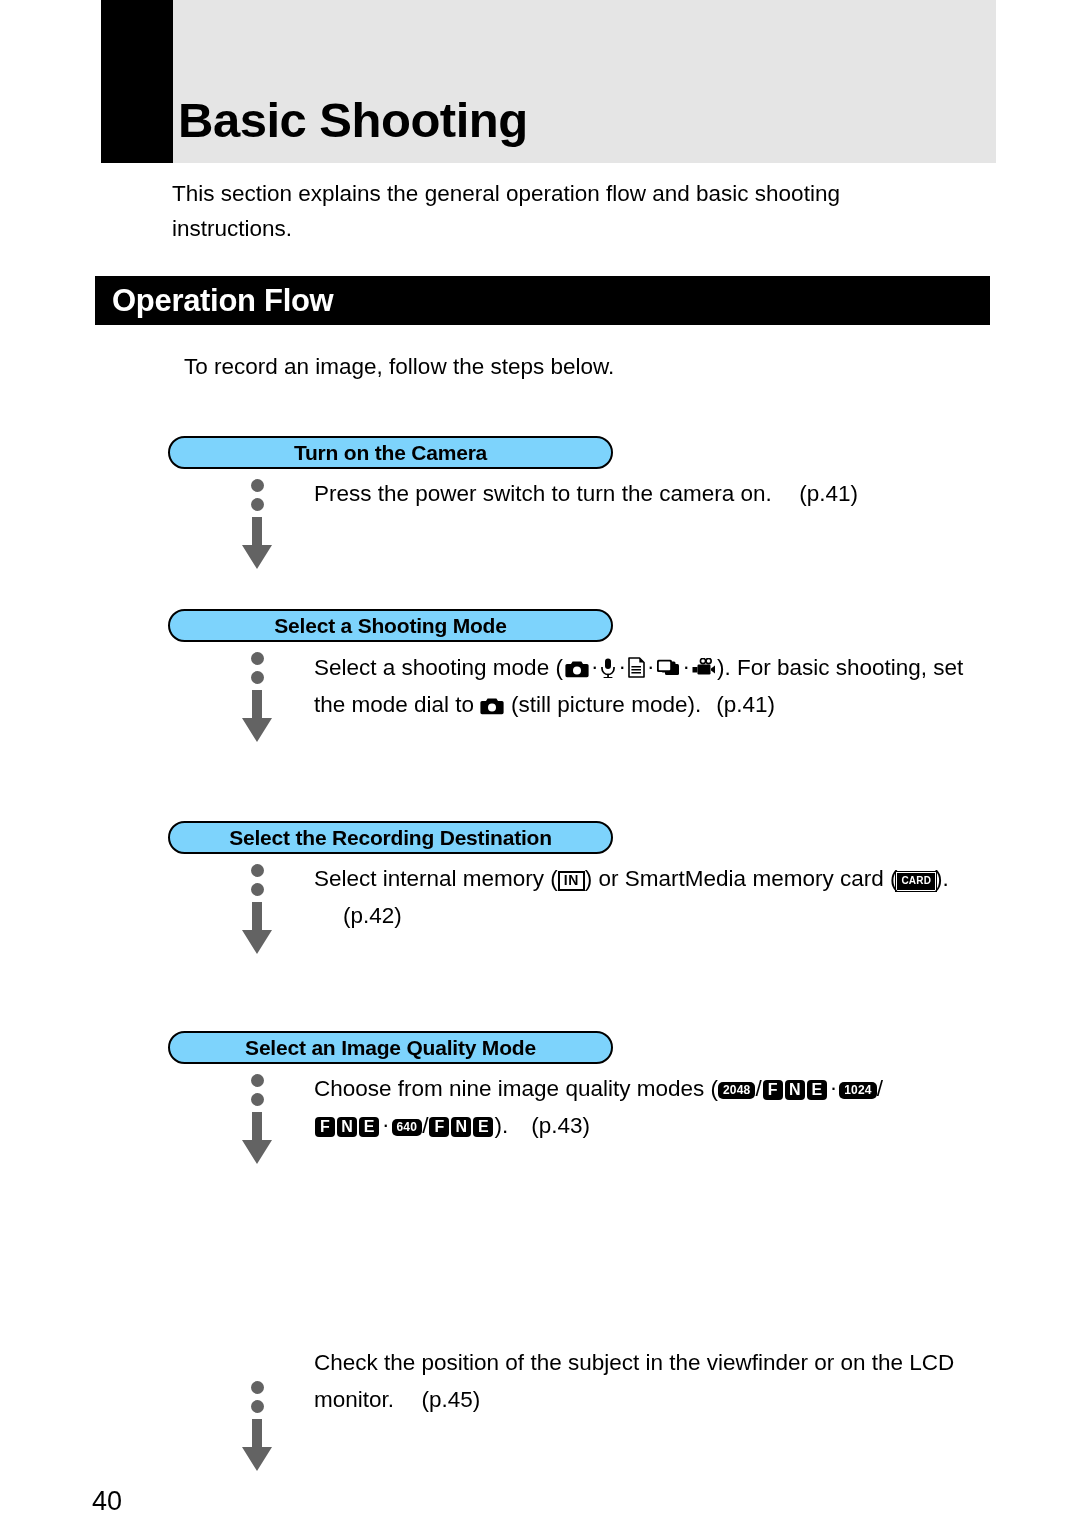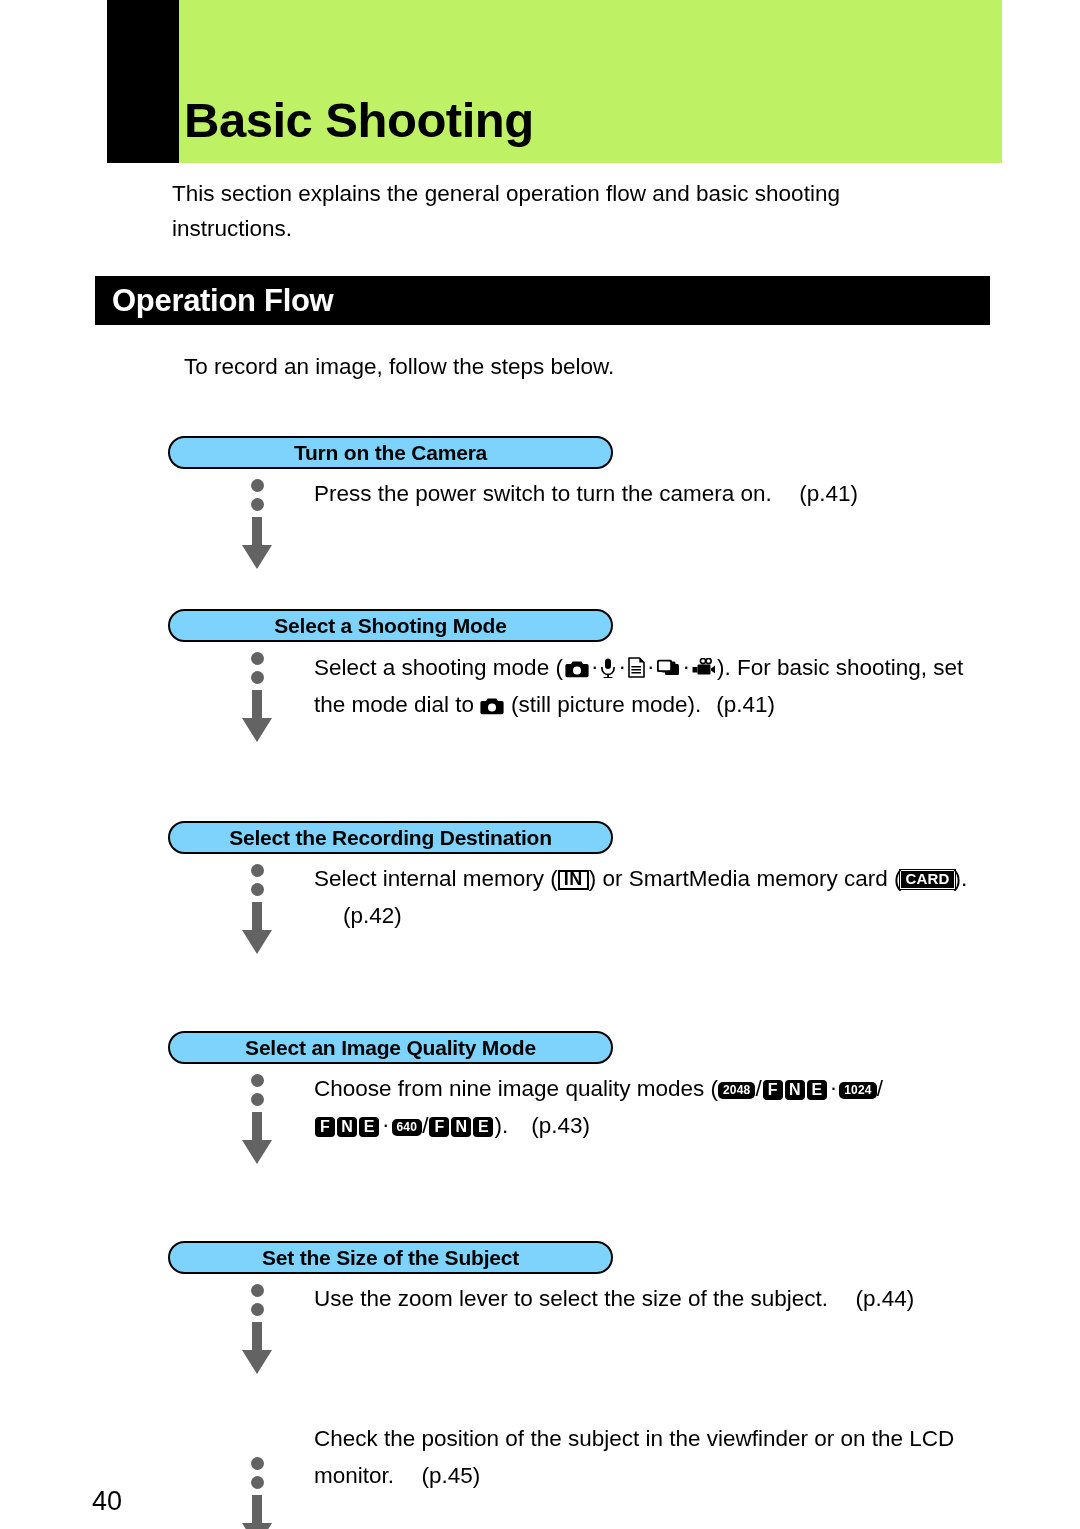--- a/index.html
+++ b/index.html
@@ -12,25 +12,25 @@
     height: 1529px;
     position: relative;
     font-family: "Liberation Sans", sans-serif;
     color: #000000;
     overflow: hidden;
   }
 
   
   .chapter-header {
     position: absolute;
-    left: 107px;
+    left: 101px;
     top: 0px;
     width: 895px;
     height: 163px;
-    background: #bef264;
+    background: #e5e5e5;
   }
   .chapter-header-bar {
     position: absolute;
     left: 0px;
     top: 0px;
     width: 72px;
     height: 163px;
     background: #000000;
   }
   .chapter-title {
@@ -193,34 +193,34 @@
     line-height: 20px;
     text-align: center;
     vertical-align: 1px;
     margin: 0 1px;
   }
   
   .badge-in {
     display: inline-block;
     background: #ffffff;
     color: #000000;
-    font-size: 18px;
+    font-size: 14px;
     font-weight: bold;
     border: 2px solid #000000;
     padding: 0px 4px 1px 4px;
     line-height: 15px;
     vertical-align: 1px;
     letter-spacing: 0.5px;
   }
   
   .badge-card {
     display: inline-block;
     background: #000000;
     color: #ffffff;
-    font-size: 15px;
+    font-size: 10px;
     font-weight: bold;
     border: 1px solid #000000;
     outline: 1px solid #000000;
     outline-offset: 1px;
     padding: 1px 3px 2px 3px;
     line-height: 12px;
     vertical-align: 2px;
     letter-spacing: 0.2px;
   }
   .sl { display: inline-block; padding: 0 1px; }
@@ -341,35 +341,20 @@
           <path d="M16 0 h10 v28 h10 L21 52 L6 28 h10 z" fill="#636363"></path>
         </svg>
     </div>
     <div class="step-body tight">
       <span>Choose from nine image quality modes (</span><span class="badge-res">2048</span>/<span class="badge-q">F</span><span class="badge-q">N</span><span class="badge-q">E</span><span class="mid-dot">·</span><span class="badge-res">1024</span>/<br><span class="badge-q">F</span><span class="badge-q">N</span><span class="badge-q">E</span><span class="mid-dot">·</span><span class="badge-res">640</span>/<span class="badge-q">F</span><span class="badge-q">N</span><span class="badge-q">E</span><span>).</span><span class="sl" style="padding-left:22px"></span><span>(p.43)</span>
     </div>
   </div>
 
   <div class="gap-d"></div>
 
-  <div class="flow-step">
-    <div class="pill">Set the Size of the Subject</div>
-    <div class="connector">
-      <div class="dot d1"></div>
-      <div class="dot"></div>
-      <svg width="42" height="52" viewBox="0 0 42 52">
-          <path d="M16 0 h10 v28 h10 L21 52 L6 28 h10 z" fill="#636363"></path>
-        </svg>
-    </div>
-    <div class="step-body">
-      <span>Use the zoom lever to select the size of the subject.</span>
-      <span class="sl" style="padding-left:14px"></span>
-      <span>(p.44)</span>
-    </div>
-  </div>
 
   <div class="gap-e"></div>
 
   <div class="flow-step">
     <div class="connector">
       <div class="dot d1"></div>
       <div class="dot"></div>
       <svg width="42" height="52" viewBox="0 0 42 52">
           <path d="M16 0 h10 v28 h10 L21 52 L6 28 h10 z" fill="#636363"></path>
         </svg>

